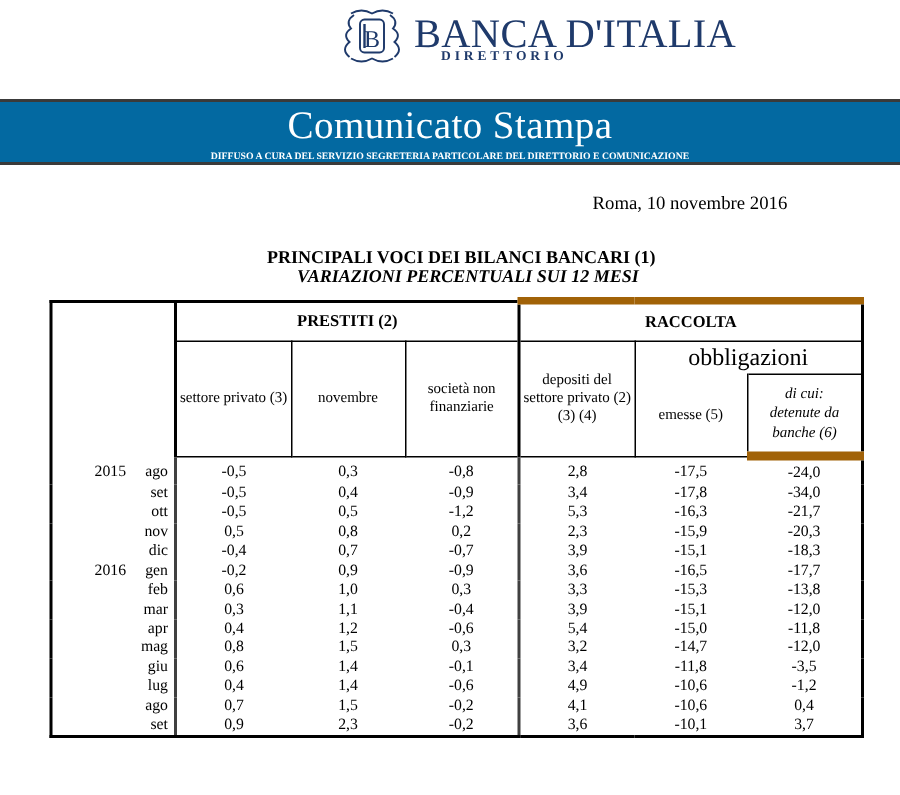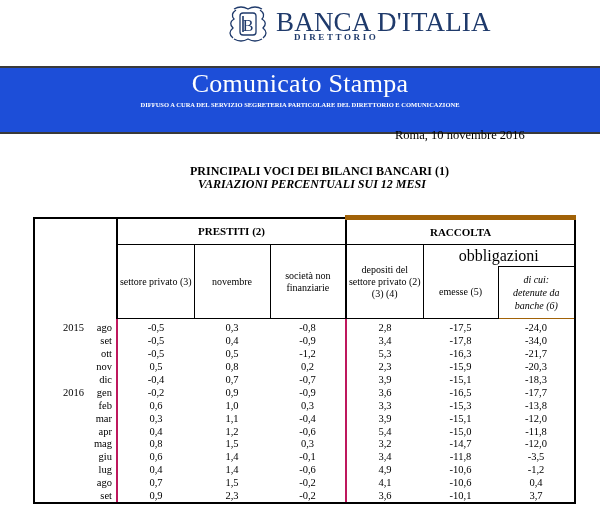--- a/index.html
+++ b/index.html
@@ -6,50 +6,50 @@
   body {
     width: 600px; height: 530px; background: #ffffff; position: relative;
     font-family: "Liberation Serif", "DejaVu Serif", serif; color: #000; overflow: hidden;
   }
   .logo { position: absolute; top: 2px; left: 228px; width: 150px; height: 44px; }
   .logo-emblem { position: absolute; left: 0; top: 2px; width: 40px; height: 40px; }
   .logo-name { position: absolute; left: 48px; top: 5px; font-size: 27px; color: #1f3a6b; letter-spacing: 0.2px; white-space: nowrap; }
   .logo-sub { position: absolute; left: 66px; top: 30px; font-size: 9px; color: #1f3a6b; letter-spacing: 2.6px; font-weight: bold; white-space: nowrap; }
 
   .banner {
-    position: absolute; top: 66px; left: 0; width: 600px; height: 68px;
-    background: #1d4ed8; border-top: 2px solid #3a3a3a; border-bottom: 2px solid #3a3a3a; box-sizing: border-box;
+    position: absolute; top: 66px; left: 0; width: 600px; height: 44px;
+    background: #0369a1; border-top: 2px solid #3a3a3a; border-bottom: 2px solid #3a3a3a; box-sizing: border-box;
     color: #ffffff; text-align: center;
   }
   .banner-title { font-size: 26px; line-height: 28px; margin-top: 2px; letter-spacing: 0.3px; }
   .banner-sub { font-size: 6.5px; font-weight: bold; letter-spacing: 0; margin-top: 3px; }
 
   .date { position: absolute; top: 128px; left: 395px; font-size: 12.5px; white-space: nowrap; }
   .doc-title { position: absolute; top: 164px; left: 0; width: 600px; text-align: center; font-size: 12px; font-weight: bold; }
-  .doc-title .t1 { position: absolute; left: 190px; white-space: nowrap; text-align: right; }
+  .doc-title .t1 { position: absolute; left: 178px; white-space: nowrap; text-align: right; }
   .doc-title .t2 { position: absolute; left: 198px; top: 13px; white-space: nowrap; font-style: italic; font-weight: bold; }
 
   table.data {
-    position: absolute; top: 215px; left: 33px; width: 541px;
+    position: absolute; top: 198px; left: 33px; width: 541px;
     border-collapse: collapse; font-size: 11px; table-layout: fixed;
   }
   table.data td, table.data th { padding: 0; font-weight: normal; }
   .hdr-big { height: 24px; text-align: center; font-weight: bold !important; font-size: 11px; border: 1px solid #000; }
   .b-thick-r { border-right: 2px solid #000 !important; }
   .sub { text-align: center; border: 1px solid #000; font-size: 10px; line-height: 12px; }
   .obb { height: 21px; text-align: center; font-size: 16px; border-top: 1px solid #000; }
   .dicui { text-align: center; font-style: italic; font-size: 10px; line-height: 13px; border-left: 1px solid #000; border-top: 1px solid #000; }
   .stub { border-left: 2px solid #000; border-top: 2px solid #000; border-right: 2px solid #000; }
   tr.datarow td { height: 12.9px; line-height: 12px; font-size: 10.5px; }
   tr.first td { padding-top: 3px; }
   .yr { font-weight: bold; padding-left: 10px !important; text-align: right; }
   .mo { text-align: right; padding-right: 4px !important; }
   .num { text-align: center; }
   .leftcol { border-left: 2px solid #000; }
-  .divR { border-right: 2px solid #be185d; }
+  .divR { border-right: 2px solid #404040; }
   .endR { border-right: 2px solid #000; }
   tr.last td { border-bottom: 2px solid #000; }
 </style>
 </head>
 <body>
 
 <div class="logo">
   <svg class="logo-emblem" viewBox="0 0 40 40">
     <g fill="none" stroke="#1f3a6b" stroke-width="1.3">
       <path d="M8 6 q-6 4 -2 9 q-6 4 -1 9 q-6 5 0 10"></path>
@@ -96,21 +96,21 @@
     </tr>
     <tr>
       <td rowspan="2" class="sub" style="height:72px;">settore privato (3)</td>
       <td rowspan="2" class="sub">novembre</td>
       <td rowspan="2" class="sub b-thick-r">società non finanziarie</td>
       <td rowspan="2" class="sub">depositi del settore privato (2) (3) (4)</td>
       <td colspan="2" class="obb b-thick-r">obbligazioni</td>
     </tr>
     <tr>
       <td class="sub" style="border-top:none;border-left:1px solid #000;border-bottom:1px solid #000;">emesse (5)</td>
-      <td class="dicui b-thick-r" style="height:51px;border-bottom:1px solid #a16207;">
+      <td class="dicui b-thick-r" style="height:51px;border-bottom:6px solid #a16207;">
         <div>di cui:</div>
         <div>detenute da</div>
         <div>banche (6)</div>
       </td>
     </tr>
   </thead>
   <tbody id="tbody">
       <tr class="datarow first">
         <td class="yr leftcol">2015</td>
         <td class="mo divR">ago</td>

